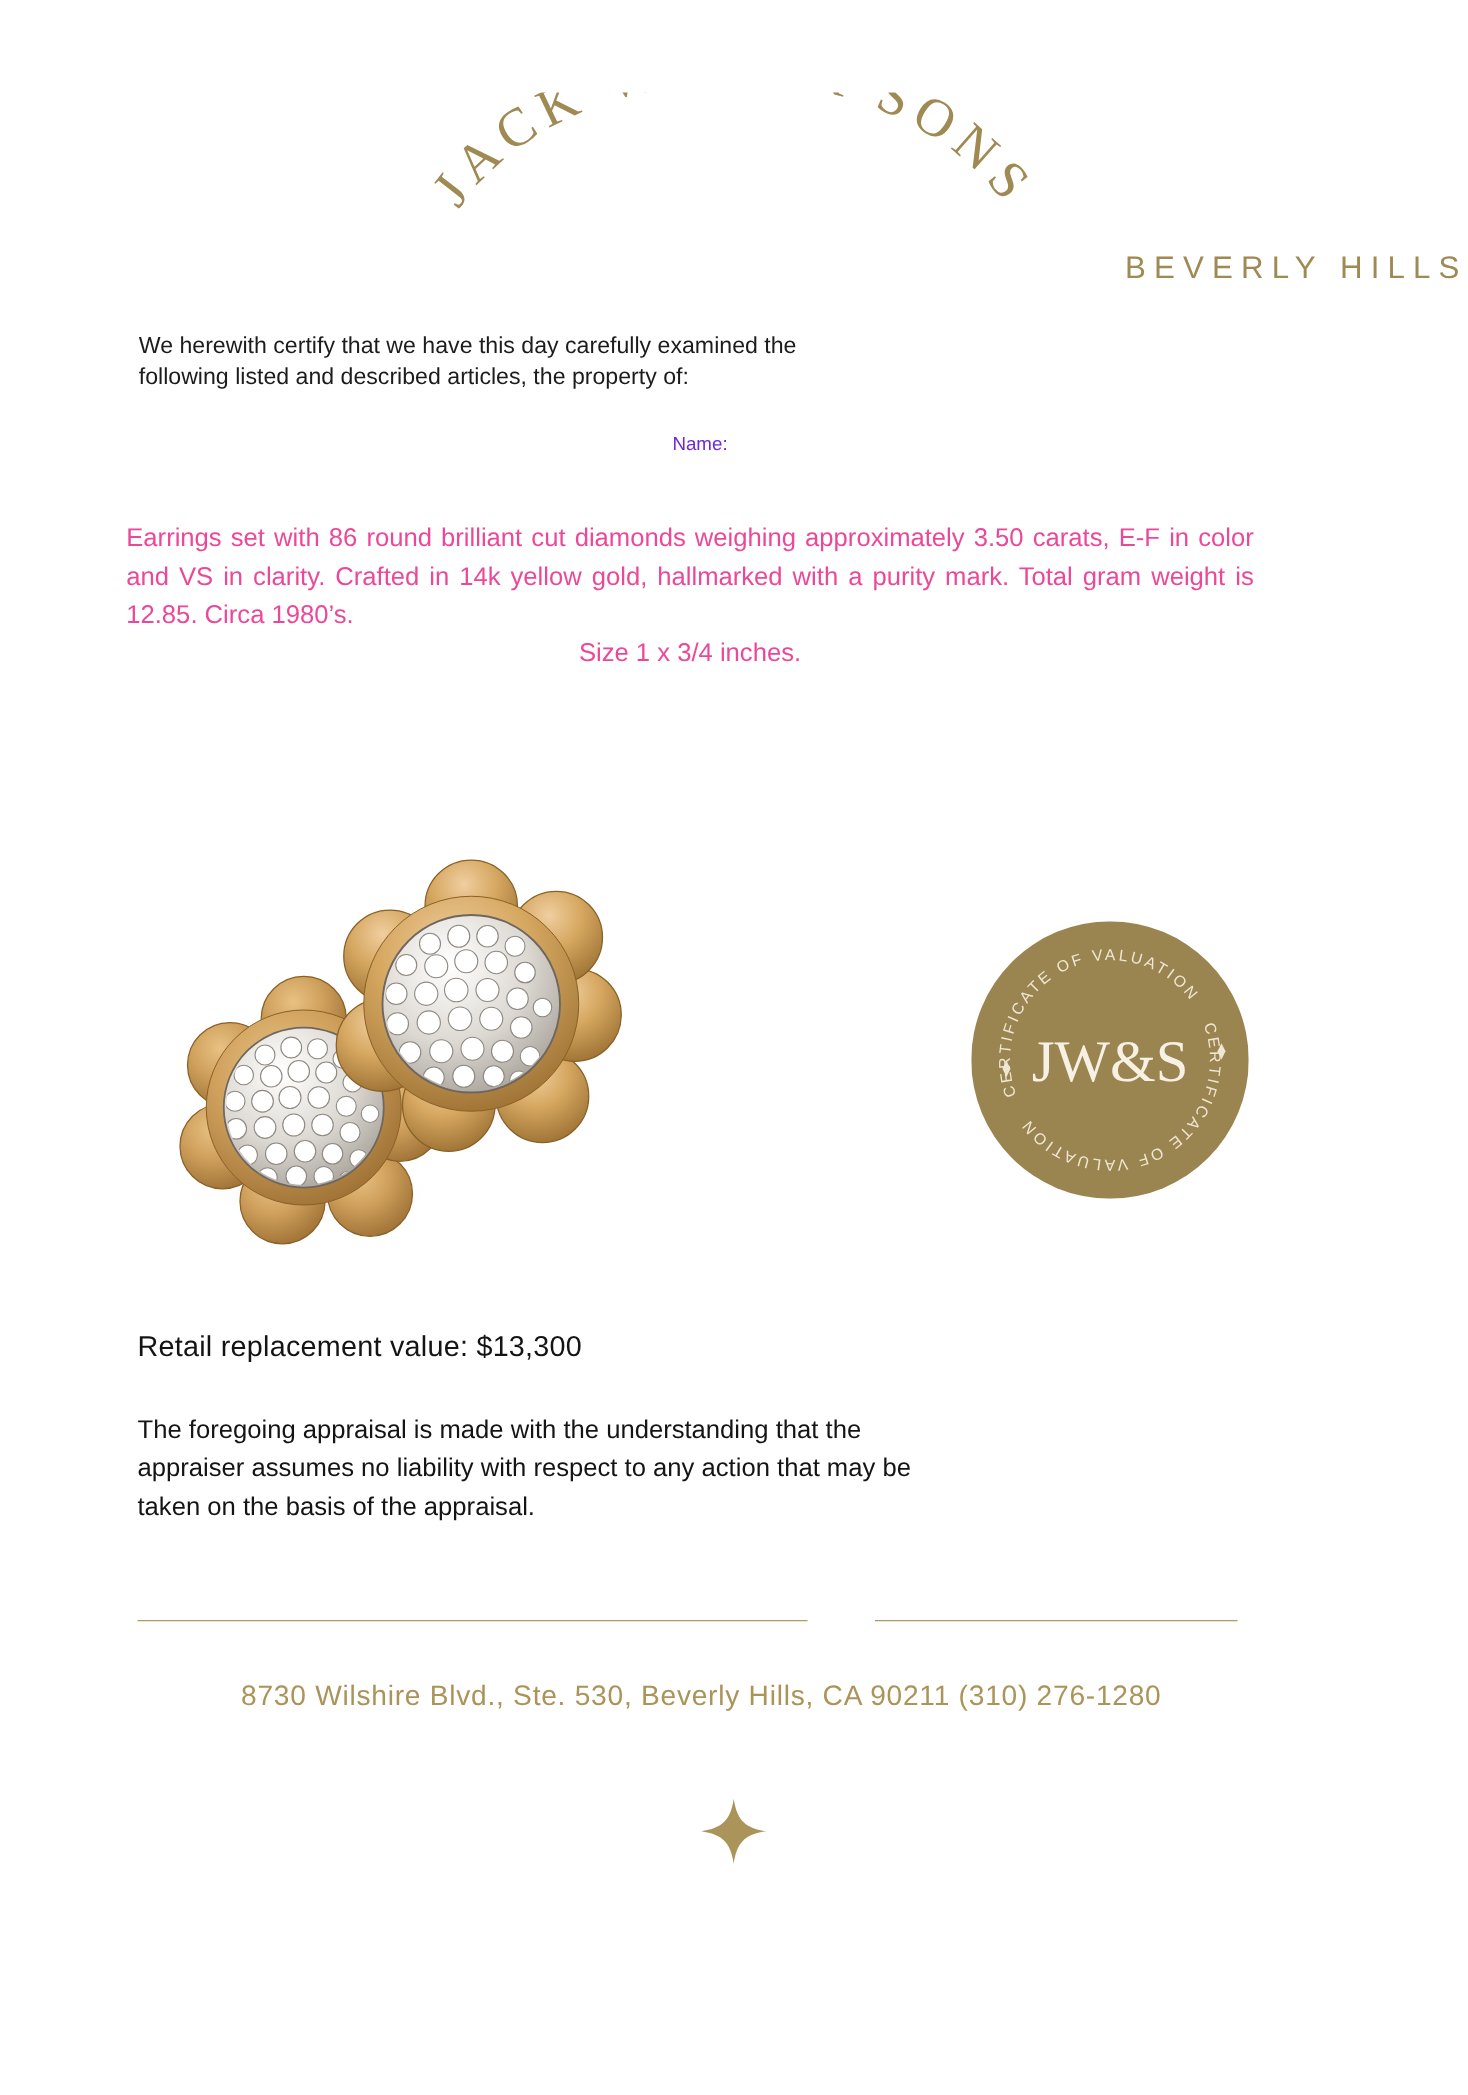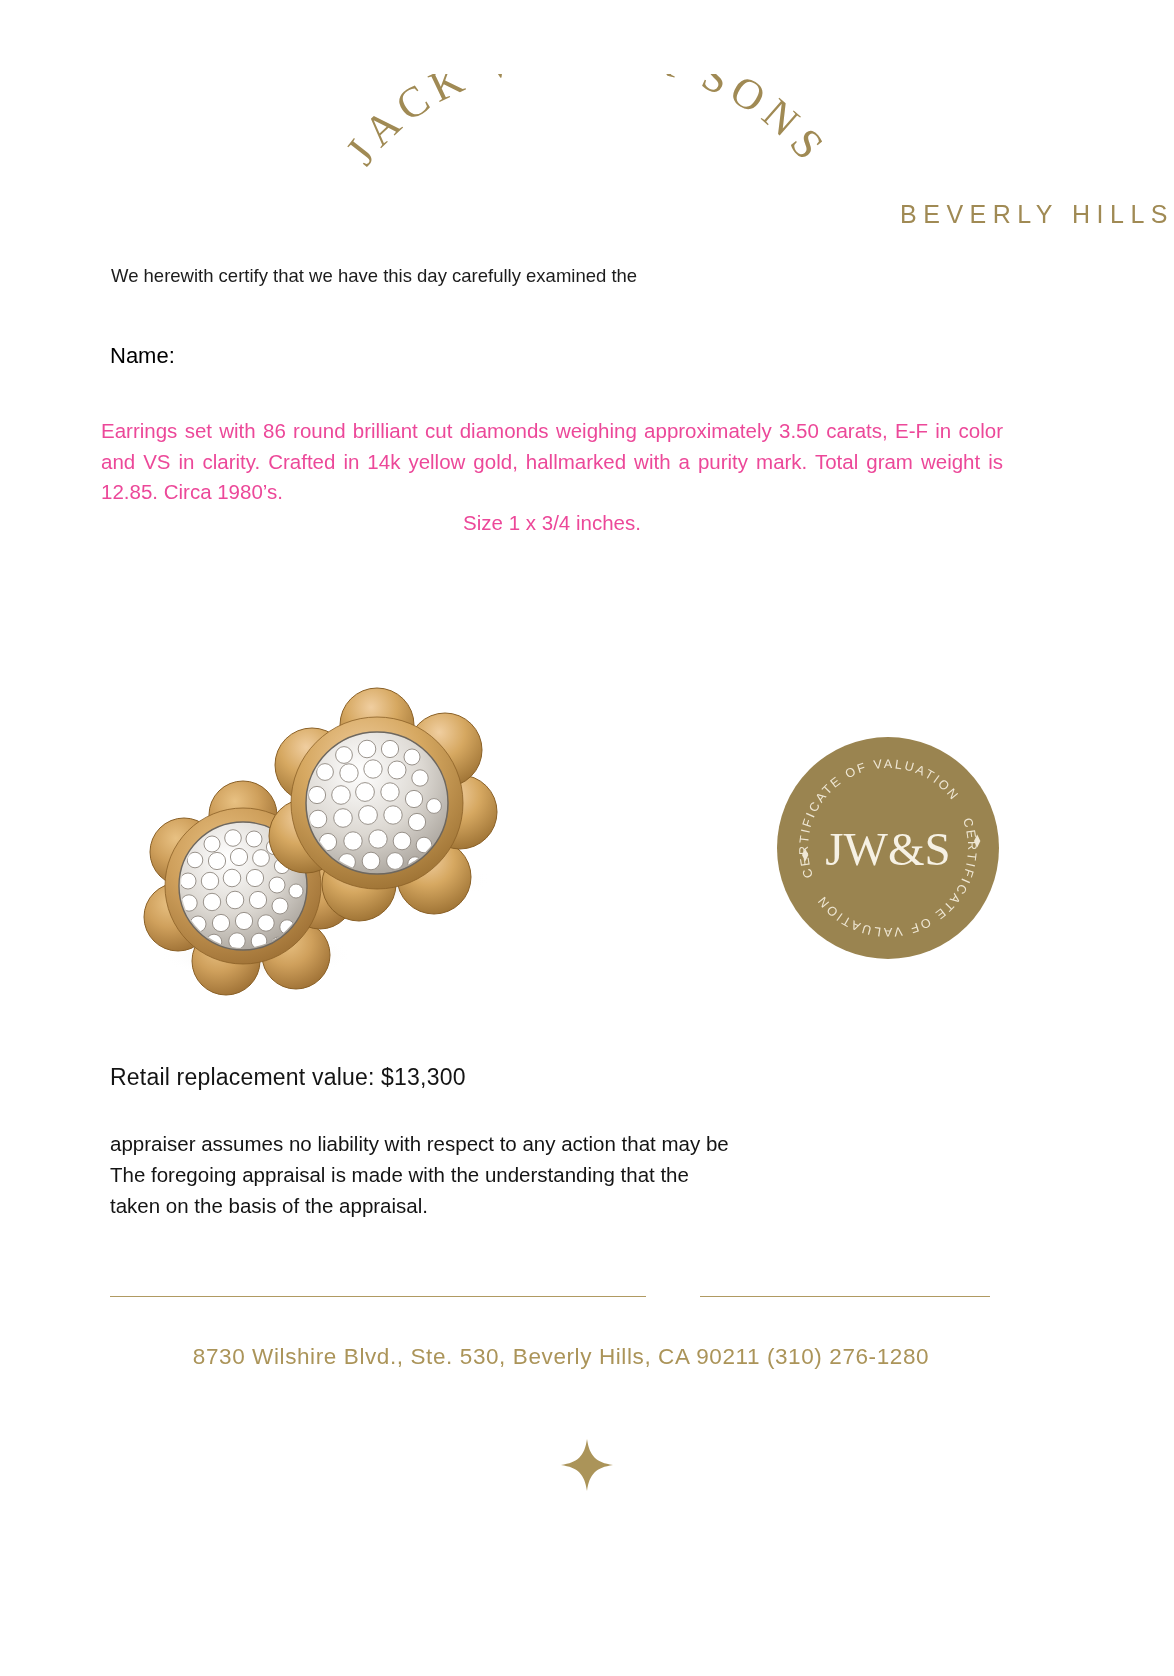--- a/index.html
+++ b/index.html
@@ -55,23 +55,24 @@
     line-height: 25px;
     color: #1c1c1c;
   }
   #certify-block .line { white-space: pre; }
 
   #namefields {
     position: absolute;
     left: 110px;
     top: 343px;
     width: 900px;
-    font-size: 22px;
+    font-size: 15px;
     line-height: 25px;
-    color: #000000;
+    color: #6d28d9;
+    text-align: center;
   }
 
   #description {
     position: absolute;
     left: 101px;
     top: 416px;
     width: 902px;
     font-size: 20.5px;
     line-height: 30.5px;
     text-align: justify;
@@ -178,20 +179,21 @@
     </defs>
     <text>
       <textPath href="#arcpath" startOffset="50%" text-anchor="middle">JACK WEIR &amp; SONS</textPath>
     </text>
   </svg>
   <div id="beverly-hills">BEVERLY HILLS</div>
 </div>
 
 <div id="certify-block">
   <div class="line">We herewith certify that we have this day carefully examined the</div>
+  <div class="line">following listed and described articles, the property of:</div>
 </div>
 
 <div id="namefields">
   <div>Name:</div>
 </div>
 
 <div id="description">
   <span>Earrings set with 86 round brilliant cut diamonds weighing approximately 3.50 carats, E-F in color and VS in clarity. Crafted in 14k yellow gold, hallmarked with a purity mark. Total gram weight is 12.85. Circa 1980’s.</span>
   <div class="last-line">Size 1 x 3/4 inches.</div>
 </div>
@@ -341,22 +343,22 @@
       <path d="M 25,118 L 28.2,111.5 L 31.4,118 L 28.2,124.5 Z"></path>
       <path d="M 197,104 L 200.2,97.5 L 203.4,104 L 200.2,110.5 Z"></path>
     </g>
     <text class="seal-monogram" x="111" y="128" text-anchor="middle">JW&amp;S</text>
   </svg>
 </div>
 
 <div id="retail-value">Retail replacement value:  $13,300</div>
 
 <div id="disclaimer">
+  <div>The foregoing appraisal is made with the understanding that the</div>
   <div>appraiser assumes no liability with respect to any action that may be</div>
-  <div>The foregoing appraisal is made with the understanding that the</div>
   <div>taken on the basis of the appraisal.</div>
 </div>
 
 <div id="signature-lines">
   <div class="sig-line" id="sig-line-left"></div>
   <div class="sig-line" id="sig-line-right"></div>
 </div>
 
 <div id="footer-address">8730 Wilshire Blvd., Ste. 530, Beverly Hills, CA 90211 (310) 276-1280</div>
 

